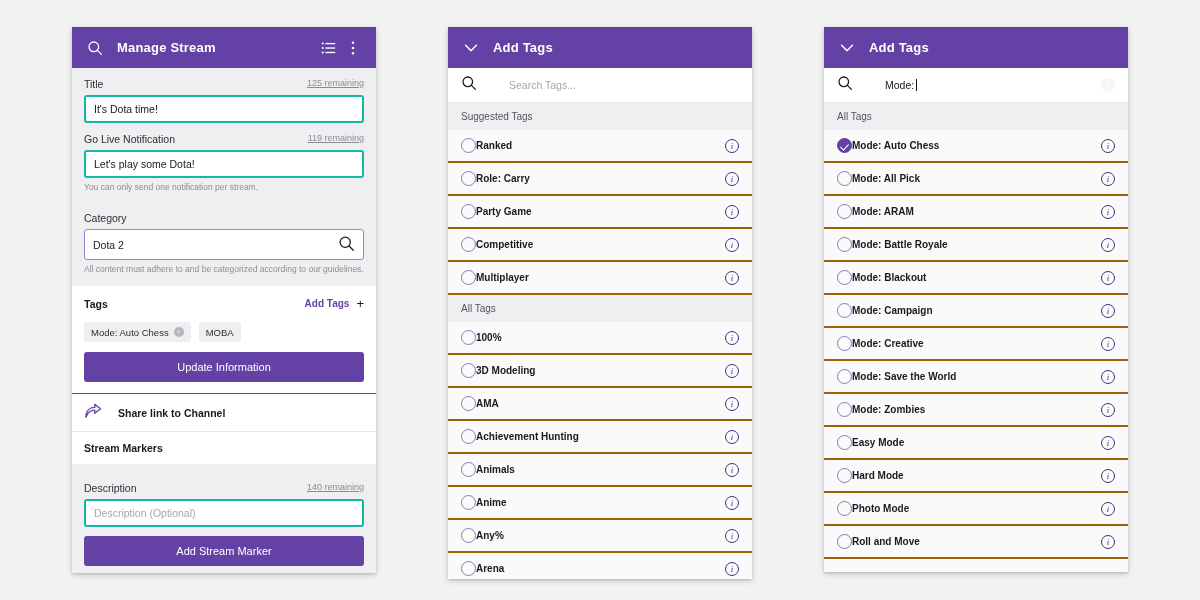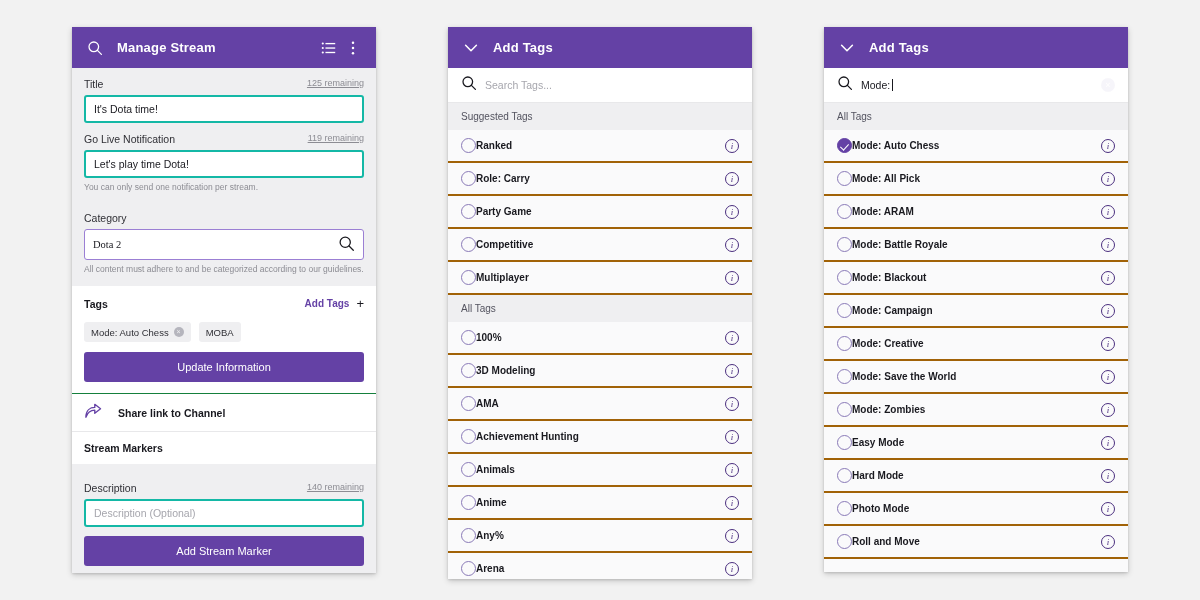--- a/index.html
+++ b/index.html
@@ -72,21 +72,20 @@
 
   .cat-input {
     width: 100%; height: 31px;
     border: 1px solid #9b7fd4;
     border-radius: 3px;
     background: #ffffff;
     display: flex; align-items: center; justify-content: space-between;
     padding: 0 8px;
     font-size: 10.5px;
     color: #19191f;
-    font-family: Liberation Serif, serif;
   }
 
   .tags-head {
     display: flex; align-items: center; justify-content: space-between;
     margin-bottom: 12px;
   }
   .tags-head .t-title { font-size: 10.5px; font-weight: bold; color: #19191f; }
   .add-tags-link {
     display: flex; align-items: center; gap: 7px;
     font-size: 10px; font-weight: bold; color: #6441a5; cursor: pointer;
@@ -138,21 +137,21 @@
     border-top: 1px solid #e8e8ea;
   }
   .row-static .lbl { font-size: 10.5px; font-weight: bold; color: #19191f; }
 
   
   .search-bar {
     height: 35px;
     background: #ffffff;
     display: flex; align-items: center;
     padding: 0 13px;
-    gap: 8px;
+    gap: 32px;
     border-bottom: 1px solid #e8e8ea;
   }
   .search-bar .s-text { font-size: 10.5px; color: #a6a6ad; flex: 1; }
   .search-bar .s-text.filled { color: #19191f; }
   .caret {
     display: inline-block;
     width: 1px; height: 12px;
     background: #19191f;
     vertical-align: -2px;
     margin-left: 2px;
@@ -259,21 +258,21 @@
       <div class="field-row">
         <span class="field-label">Title</span>
         <span class="field-count">125 remaining</span>
       </div>
       <div class="txt-input">It's Dota time!</div>
 
       <div class="field-row" style="margin-top:10px;">
         <span class="field-label">Go Live Notification</span>
         <span class="field-count">119 remaining</span>
       </div>
-      <div class="txt-input">Let's play time Dota!</div>
+      <div class="txt-input">Let's play some Dota!</div>
       <div class="helper-text">You can only send one notification per stream.</div>
     </div>
 
     <div class="sec-grey" style="padding-top:8px;">
       <div class="field-row">
         <span class="field-label">Category</span>
       </div>
       <div class="cat-input">
         <span>Dota 2</span>
         <span>

